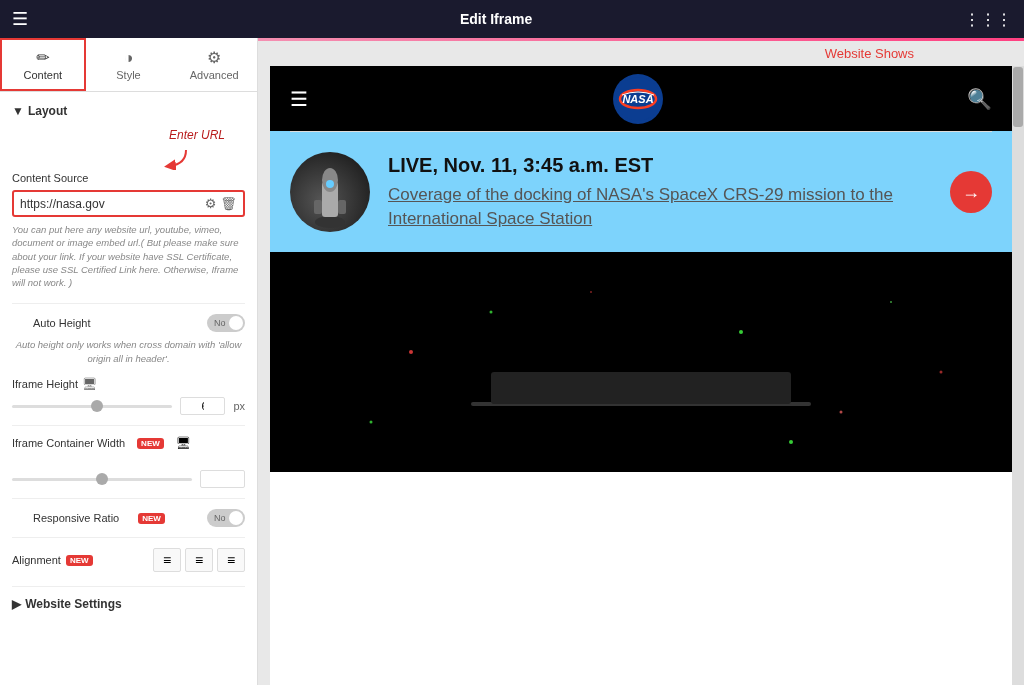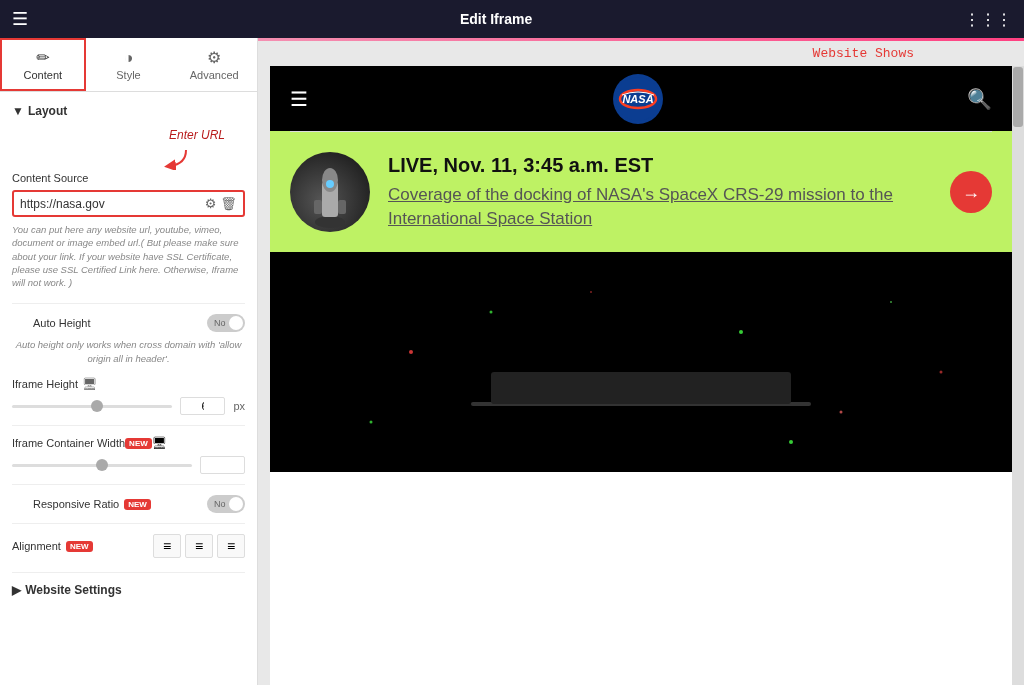--- a/index.html
+++ b/index.html
@@ -262,21 +262,20 @@
       top: 8px;
       right: 110px;
       display: flex;
       flex-direction: column;
       align-items: flex-end;
     }
     .website-shows-text {
       color: #e53935;
       font-size: 13px;
       font-weight: 500;
-      font-family: Liberation Mono, monospace;
     }
 
     .iframe-preview {
       position: absolute;
       top: 28px;
       left: 12px;
       right: 12px;
       bottom: 0;
       background: white;
       overflow: hidden;
@@ -297,21 +296,21 @@
       background: #0b3d91;
       border-radius: 50%;
       width: 50px;
       height: 50px;
       display: flex;
       align-items: center;
       justify-content: center;
     }
     .nasa-search { font-size: 20px; color: white; }
 
-    .nasa-content { background: #bef264; padding: 0; }
+    .nasa-content { background: #7dd3fc; padding: 0; }
 
     .nasa-separator { border-top: 1px solid #ddd; margin: 0 20px; }
 
     .nasa-article {
       display: flex;
       align-items: center;
       padding: 20px;
       gap: 18px;
     }
     .nasa-article-img {
@@ -478,34 +477,34 @@
         <span class="monitor-icon">🖥</span>
       </div>
       <div class="slider-row">
         <input type="range" class="slider" min="0" max="1200" value="640" style="">
         <input type="text" class="slider-value-input" value="640" style="">
         <span style="font-size:11px; color:#666;">px</span>
       </div>
 
       <hr class="divider">
 
-      <div style="display:flex; align-items:center; gap:0; margin-bottom:6px;">
+      <div style="display:flex; align-items:center; gap:12px; margin-bottom:20px;">
         <span class="field-label" style="margin-bottom:0;">Iframe Container Width</span>
         <span class="badge-new">NEW</span>
         <span class="monitor-icon" style="font-size:12px;">🖥</span>
       </div>
       <div class="slider-row">
         <input type="range" class="slider" min="0" max="100" value="50" style="">
         <input type="text" class="slider-value-input" value="" style="">
       </div>
 
       <hr class="divider">
 
       <div class="toggle-row">
-        <div style="display:flex; align-items:center; gap:5px;">
+        <div style="display:flex; align-items:center; gap:19px;">
           <span class="toggle-label">Responsive Ratio</span>
           <span class="badge-new">NEW</span>
         </div>
         <div class="toggle">
           <span class="toggle-text">No</span>
           <div class="toggle-knob"></div>
         </div>
       </div>
 
       <hr class="divider">

